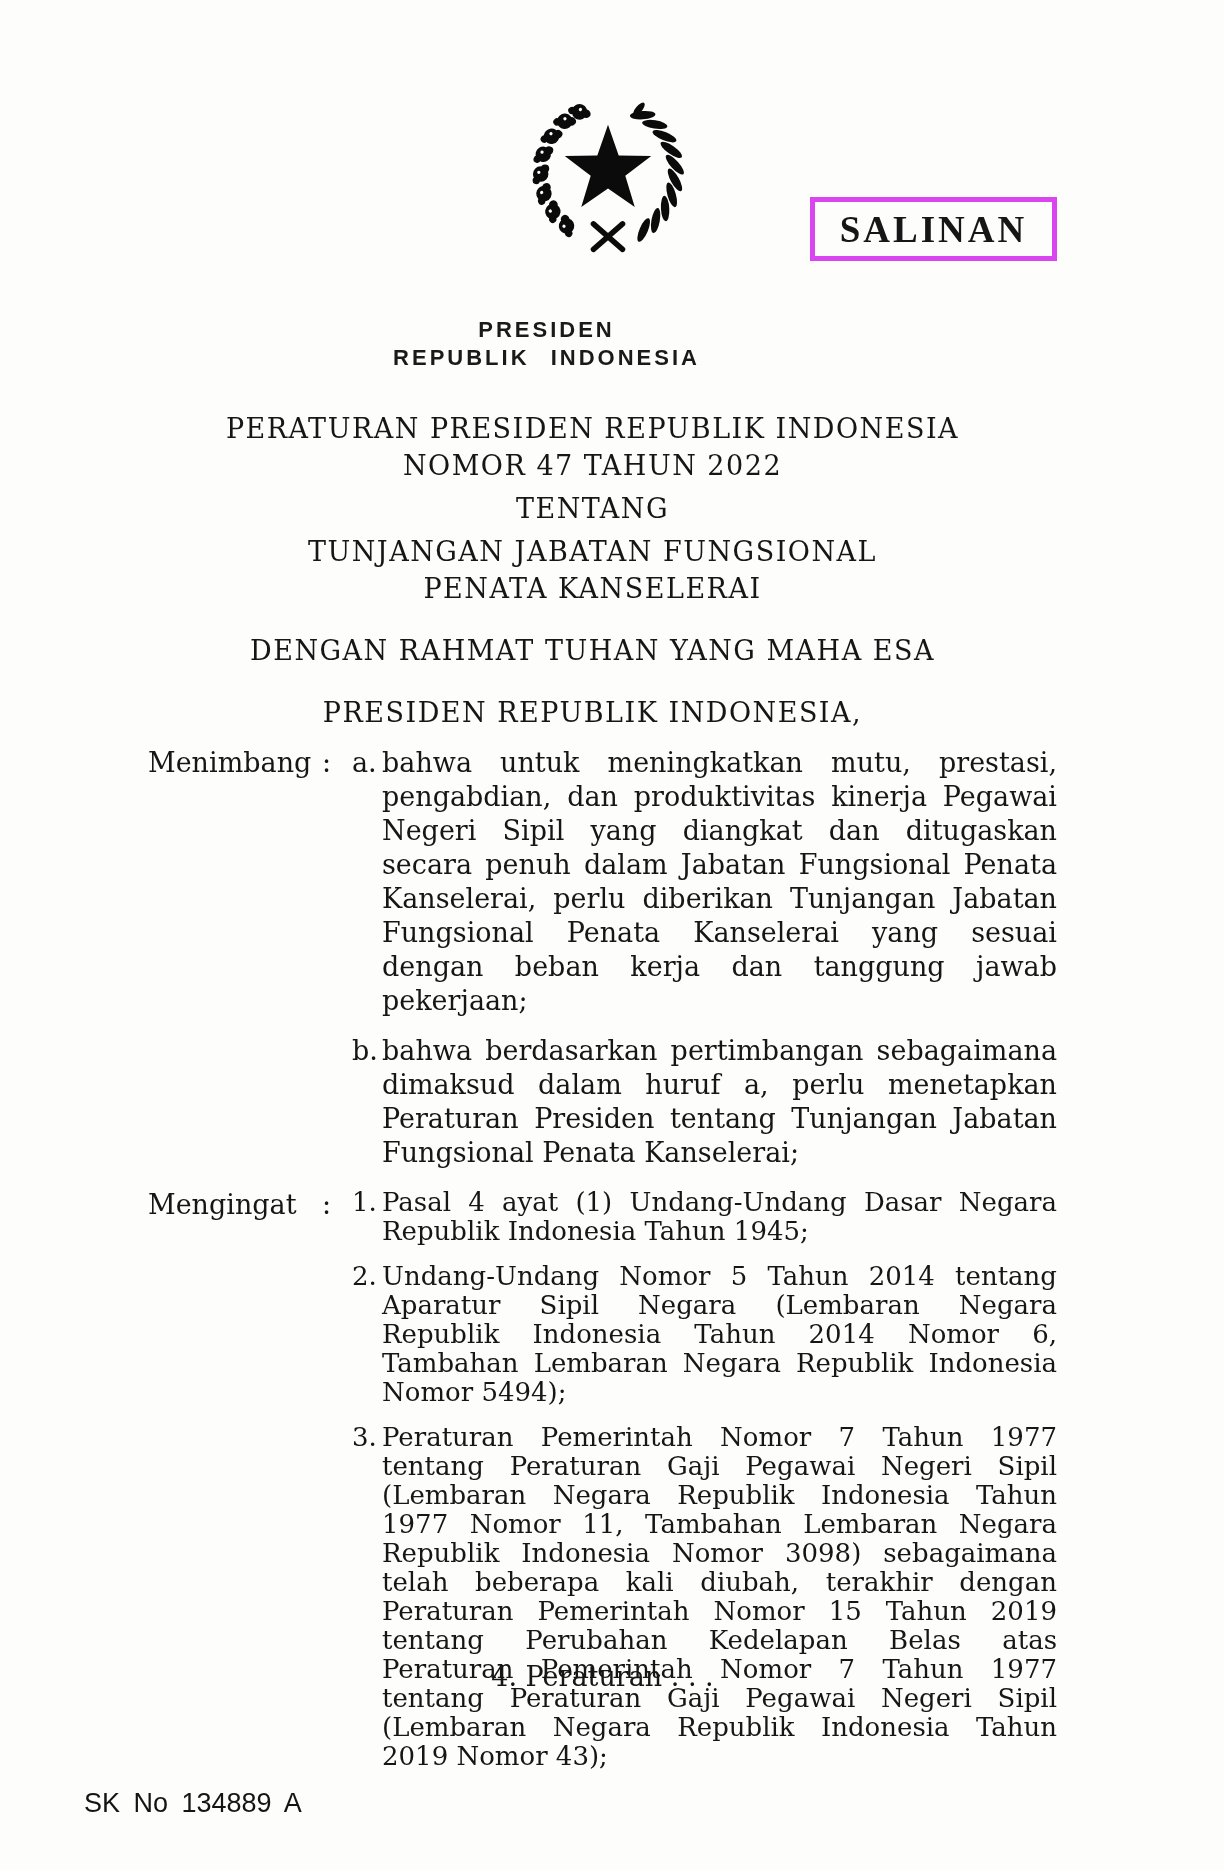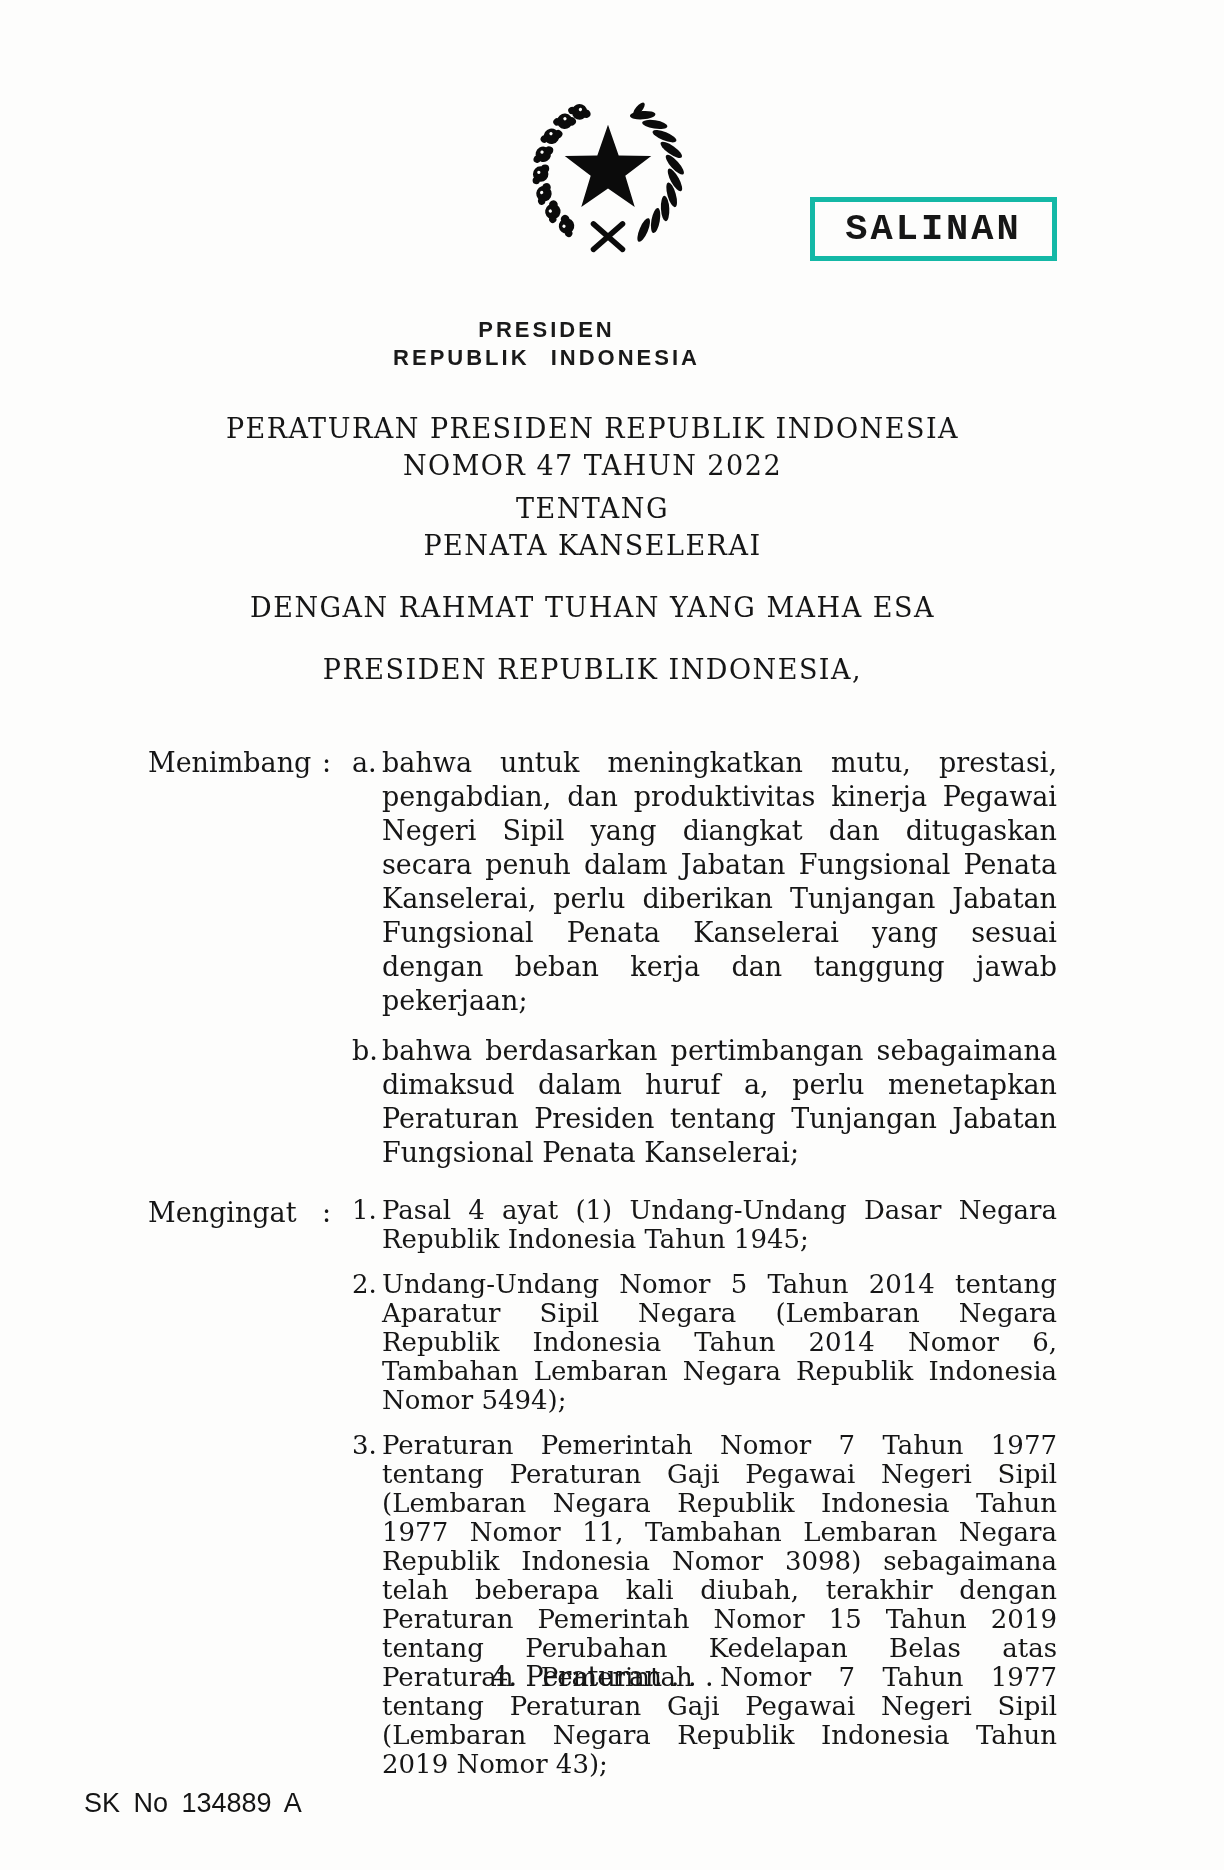--- a/index.html
+++ b/index.html
@@ -10,44 +10,44 @@
     background:#fdfdfc;
     color:#161616;
     font-family:"DejaVu Serif", serif;
     overflow:hidden;
   }
   
   .emblem{position:absolute;left:517px;top:92px;width:182px;height:170px;}
   .emblem svg{width:100%;height:100%;}
   .stamp{
     position:absolute;left:810px;top:197px;width:247px;height:64px;
-    border:5px solid #14b8a6;box-sizing:border-box;
+    border:5px solid #d946ef;box-sizing:border-box;
     display:flex;align-items:center;justify-content:center;
-    font-family:Liberation Mono, monospace;
+    font-family:Liberation Serif, serif;
     font-weight:bold;font-size:37px;letter-spacing:3px;
   }
   .letterhead{
     position:absolute;left:0;top:316px;width:1093px;
     text-align:center;
     font-family:"Liberation Sans", sans-serif;
     font-weight:bold;color:#1a1a1a;
   }
   .letterhead .lh1{font-size:22px;letter-spacing:3px;line-height:27px;}
   .letterhead .lh2{font-size:22px;letter-spacing:3px;word-spacing:12px;line-height:29px;}
   
   .titleblock{
     position:absolute;left:0;top:410px;width:1185px;
     text-align:center;font-size:27px;letter-spacing:1.5px;line-height:37px;
   }
   .titleblock .gap-s{margin-top:6px;}
   .titleblock .gap-m{margin-top:25px;}
   
   .doc-body{position:absolute;left:148px;top:746px;width:909px;}
   .section{display:grid;grid-template-columns:174px 30px 1fr;align-items:start;}
-  .section + .section{margin-top:26px;}
+  .section + .section{margin-top:18px;}
   .sec-label{font-size:27px;line-height:34px;}
   .sec-colon{font-size:27px;line-height:34px;}
   .list{margin:0;padding:0;list-style:none;}
   .item{position:relative;padding-left:30px;text-align:justify;}
   .item .marker{position:absolute;left:0;top:0;}
   .menimbang .item{font-size:27px;line-height:34px;}
   .menimbang .item + .item{margin-top:16px;}
   .mengingat .item{font-size:26px;line-height:29px;}
   .mengingat .item + .item{margin-top:16px;}
   .catchword{
@@ -113,20 +113,21 @@
 
   <div class="letterhead">
     <div class="lh1">PRESIDEN</div>
     <div class="lh2">REPUBLIK INDONESIA</div>
   </div>
 
   <div class="titleblock">
     <div>PERATURAN PRESIDEN REPUBLIK INDONESIA</div>
     <div>NOMOR 47 TAHUN 2022</div>
     <div class="gap-s">TENTANG</div>
+    <div class="gap-s">TUNJANGAN JABATAN FUNGSIONAL</div>
     <div>PENATA KANSELERAI</div>
     <div class="gap-m">DENGAN RAHMAT TUHAN YANG MAHA ESA</div>
     <div class="gap-m">PRESIDEN REPUBLIK INDONESIA,</div>
   </div>
 
   <div class="doc-body">
 
     <div class="section menimbang">
       <div class="sec-label">Menimbang</div>
       <div class="sec-colon">:</div>

